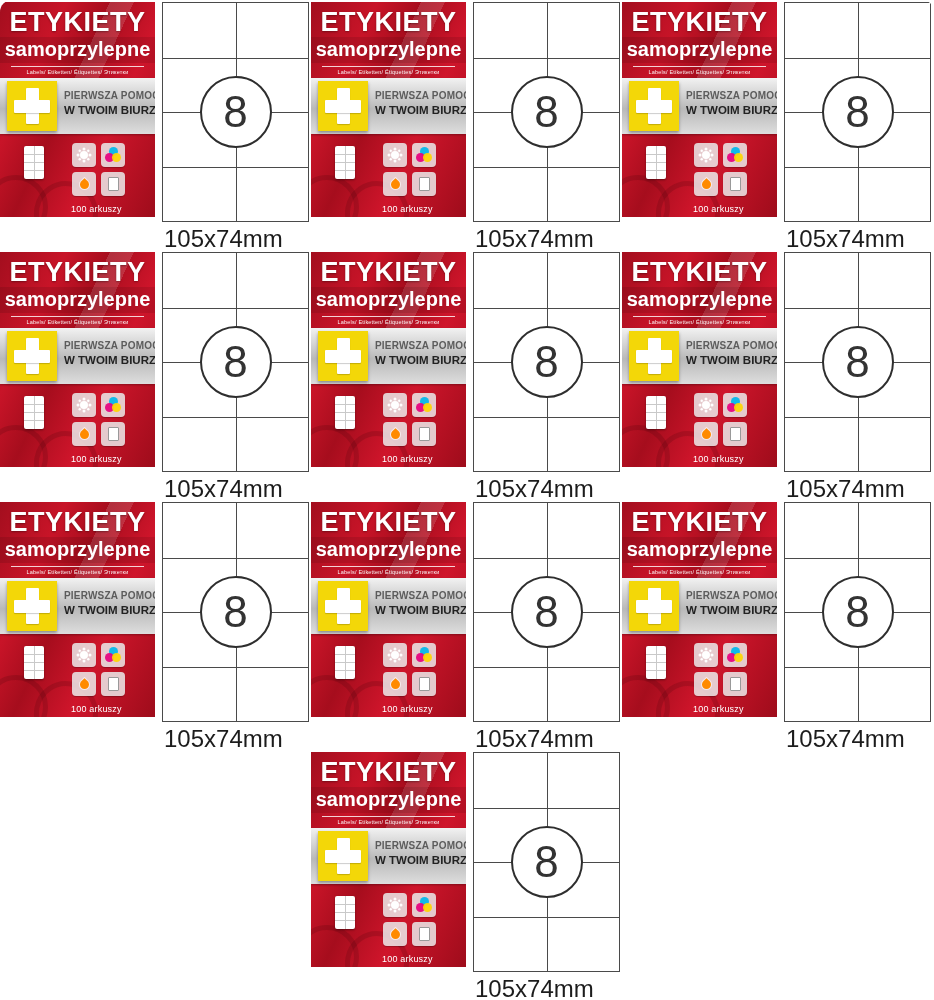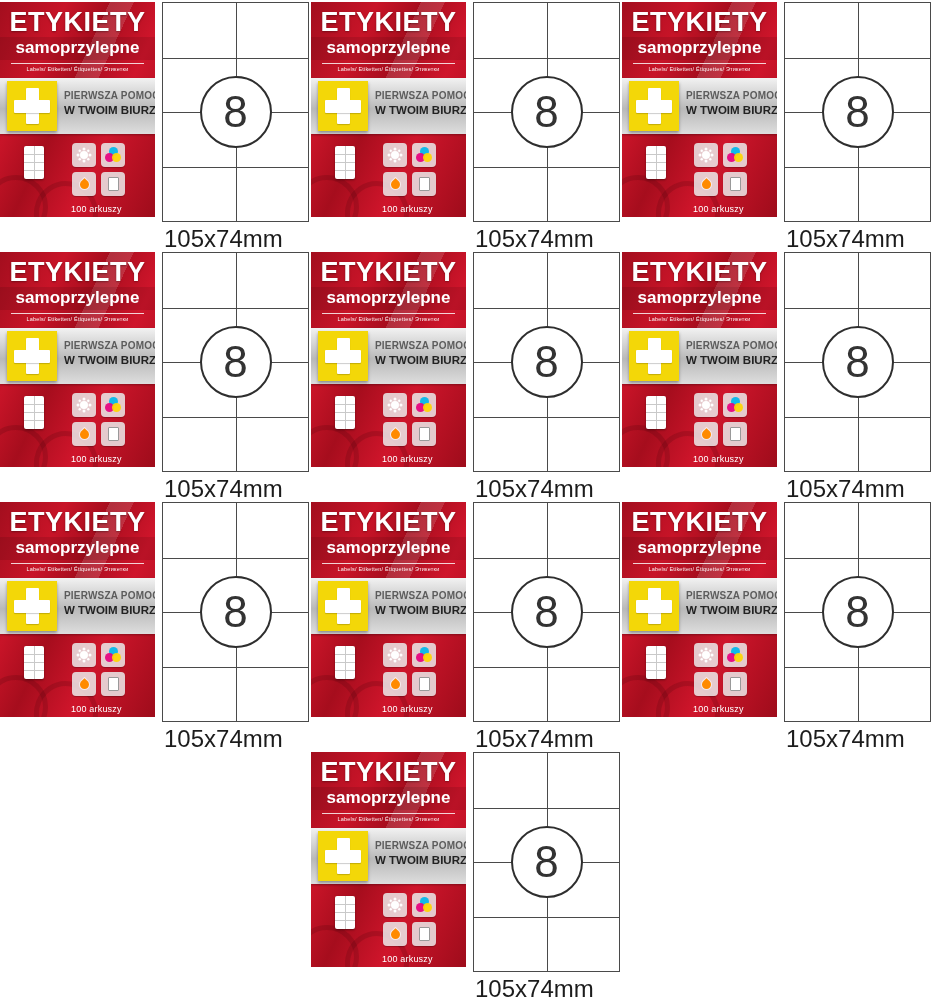--- a/index.html
+++ b/index.html
@@ -6,20 +6,21 @@
   html, body {
     margin: 0;
     padding: 0;
     background: #ffffff;
     font-family: "Liberation Sans", "DejaVu Sans", sans-serif;
   }
   #grid {
     width: 934px;
     height: 1000px;
     overflow: hidden;
+    border-radius: 12px;
   }
   .row {
     display: flex;
     height: 250px;
     align-items: flex-start;
   }
   .row-offset { padding-left: 311px; }
   .unit {
     width: 311px;
     display: flex;
@@ -55,21 +56,21 @@
     text-align: center;
   }
   .title {
     font-size: 27px;
     font-weight: bold;
     letter-spacing: 0.5px;
     line-height: 1.05;
     text-shadow: 0 1px 2px rgba(0,0,0,0.35);
   }
   .subtitle {
-    font-size: 17px;
+    font-size: 20px;
     font-weight: bold;
     margin-top: 1px;
     padding: 1px 0 2px 0;
     background: rgba(0,0,0,0.10);
   }
   .langs {
     font-size: 5.5px;
     margin: 3px auto 0 auto;
     width: 86%;
     border-top: 1px solid rgba(255,255,255,0.85);

